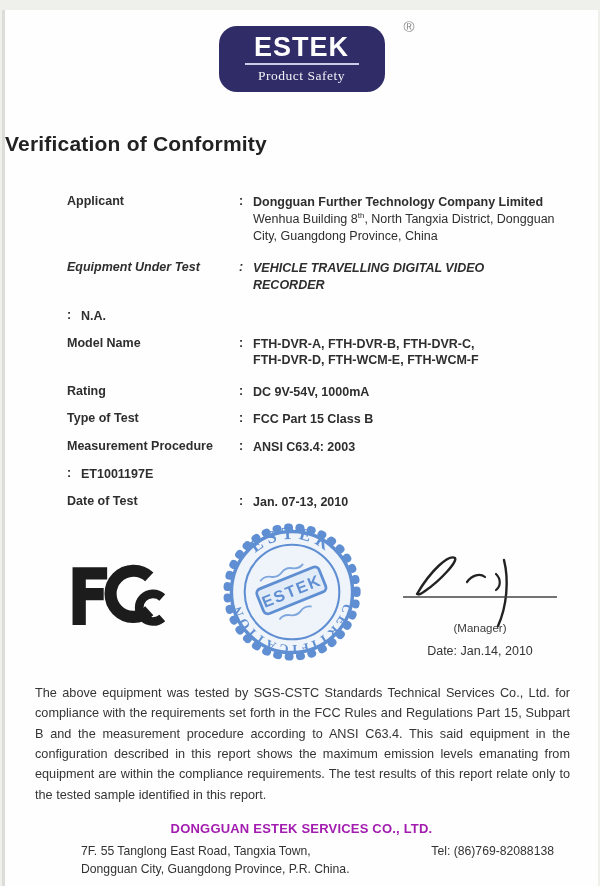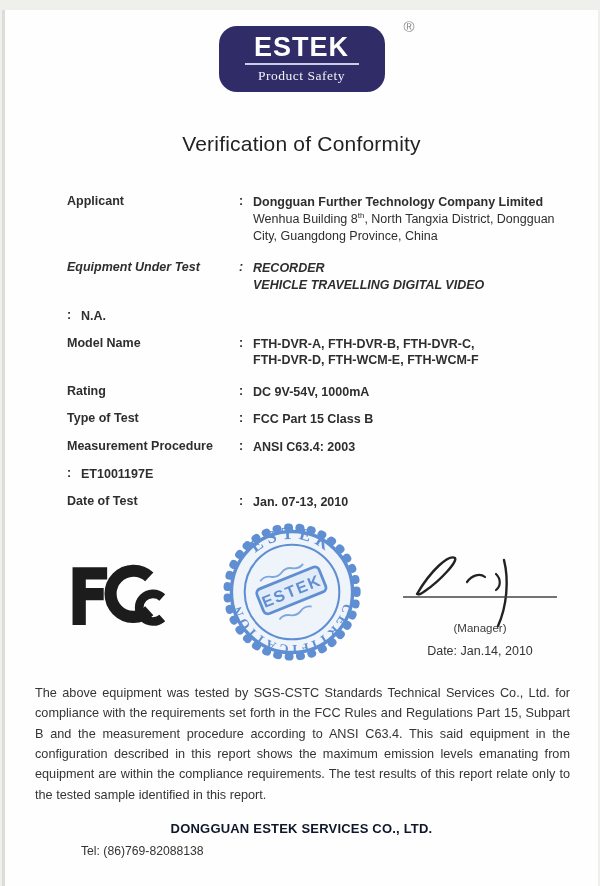--- a/index.html
+++ b/index.html
@@ -37,22 +37,22 @@
   .logo-tagline{
     color:#f2f2f6;font-family:"Liberation Serif", serif;
     font-size:13.5px;letter-spacing:.5px;
   }
   .reg-mark{
     position:absolute;right:-18px;top:-8px;
     font-size:15px;color:#8a8a8a;
   }
   
   .doc-title{
-    text-align:center;
-    font-size:21px;font-weight:400;color:#222;
+    text-align:left;
+    font-size:21px;font-weight:700;color:#222;
     margin-top:40px;letter-spacing:.2px;
   }
   
   .fields{margin:38px 30px 0 62px;font-size:12.5px;}
   .frow{display:flex;align-items:flex-start;margin-bottom:11px;}
   .frow .flabel{width:172px;flex:0 0 172px;font-weight:700;}
   .frow .fcolon{width:14px;flex:0 0 14px;font-weight:700;}
   .frow .fvalue{flex:1;font-weight:700;}
   .frow .fvalue .vline{display:block;line-height:1.32;}
   .addr{font-weight:400;line-height:1.32;display:block;}
@@ -72,21 +72,21 @@
   .sig-date{font-size:12.5px;color:#333;margin-top:10px;font-weight:400;}
   
   .statement{
     margin:14px 28px 0 30px;
     font-size:12.7px;line-height:1.6;
     text-align:justify;color:#353535;
   }
   
   .footer{margin-top:16px;}
   .footer-company{
-    text-align:center;font-weight:700;font-size:13px;color:#0f172a;
+    text-align:center;font-weight:700;font-size:13px;color:#a21caf;
     letter-spacing:.2px;
   }
   .footer-row{
     display:flex;justify-content:space-between;
     margin:6px 44px 0 76px;
     font-size:12.2px;color:#333;line-height:1.5;
   }
   .footer-addr{text-align:left;}
   .footer-telfax{text-align:center;}
 </style>
@@ -115,22 +115,22 @@
         <span class="vline">Dongguan Further Technology Company Limited</span>
         <span class="addr"><span>Wenhua Building 8</span><sup>th</sup><span>, North Tangxia District, Dongguan</span></span>
         <span class="addr">City, Guangdong Province, China</span>
       </div>
     </div>
 
     <div class="frow row-equipment">
       <div class="flabel">Equipment Under Test</div>
       <div class="fcolon">:</div>
       <div class="fvalue">
+        <span class="vline">VEHICLE TRAVELLING DIGITAL VIDEO</span>
         <span class="vline auto-hide">RECORDER</span>
-        <span class="vline">VEHICLE TRAVELLING DIGITAL VIDEO</span>
       </div>
     </div>
 
     <div class="frow">
       <div class="fcolon">:</div>
       <div class="fvalue">
         <span class="vline">N.A.</span>
       </div>
     </div>
 
@@ -227,19 +227,23 @@
       <div class="sig-date">Date: Jan.14, 2010</div>
     </div>
 
   </div>
 
   <div class="statement">The above equipment was tested by SGS-CSTC Standards Technical Services Co., Ltd. for compliance with the requirements set forth in the FCC Rules and Regulations Part 15, Subpart B and the measurement procedure according to ANSI C63.4. This said equipment in the configuration described in this report shows the maximum emission levels emanating from equipment are within the compliance requirements. The test results of this report relate only to the tested sample identified in this report.</div>
 
   <div class="footer">
     <div class="footer-company">DONGGUAN ESTEK SERVICES CO., LTD.</div>
     <div class="footer-row">
+      <div class="footer-addr">
+        <div>7F. 55 Tanglong East Road, Tangxia Town,</div>
+        <div>Dongguan City, Guangdong Province, P.R. China.</div>
+      </div>
       <div class="footer-telfax">
         <div>Tel: (86)769-82088138</div>
       </div>
     </div>
   </div>
 
 </div>
 
 </body></html>

